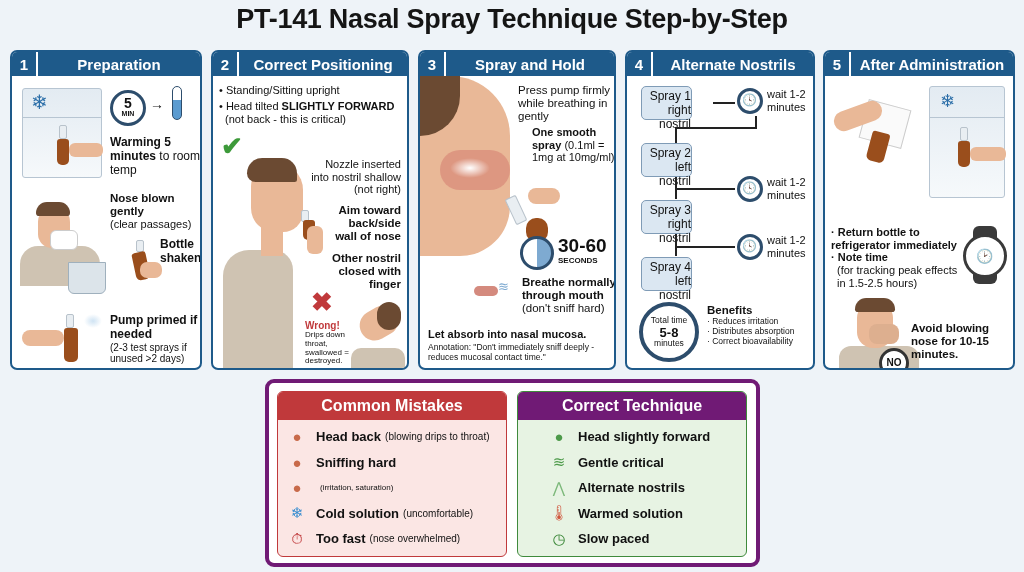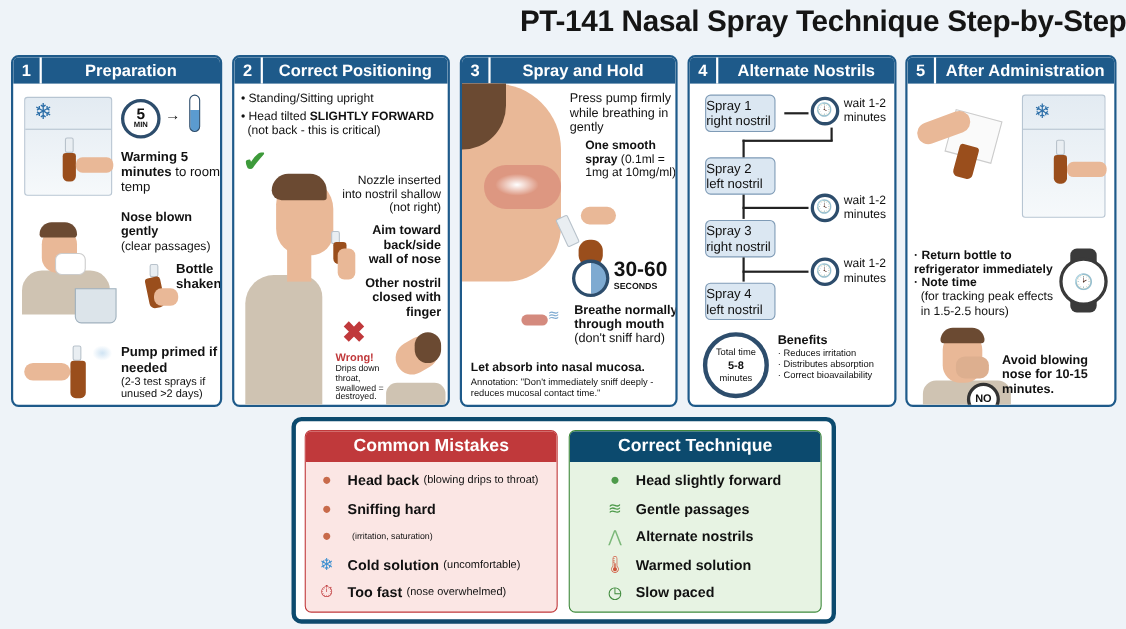--- a/index.html
+++ b/index.html
@@ -1,37 +1,37 @@
 <!DOCTYPE html>
 <html><head>
 <meta charset="utf-8">
 <style>
 *{box-sizing:border-box;margin:0;padding:0}
 html,body{width:1024px;height:572px;overflow:hidden}
 body{background:#eef3f8;font-family:"Liberation Sans",sans-serif;color:#111;position:relative}
-.title{position:absolute;left:0;top:4px;width:1024px;text-align:right;font-size:27px;font-weight:bold;letter-spacing:-0.3px;color:#151515}
+.title{position:absolute;left:0;top:4px;width:1024px;text-align:center;font-size:27px;font-weight:bold;letter-spacing:-0.3px;color:#151515}
 .panel{position:absolute;top:50px;height:320px;background:#fff;border:2px solid #1e5a8a;border-radius:7px;overflow:hidden}
 .phead{height:24px;background:#1e5a8a;color:#fff;display:flex;align-items:center;font-weight:bold;font-size:15px}
 .pnum{width:26px;height:100%;display:flex;align-items:center;justify-content:center;border-right:2px solid #fff}
 .ptitle{flex:1;text-align:center}
 .pbody{position:relative;height:292px;font-size:11.5px;line-height:1.15}
 .abs{position:absolute}
 .b{font-weight:bold}
 .xs{font-size:8.5px}
 
 .fridge{background:linear-gradient(#e3ebf2,#f6f9fb);border:1.5px solid #b7c5d2;border-radius:3px}
 .bottle{background:#9a4e1c;border-radius:3px 3px 5px 5px}
 .cap{background:#e9eef2;border:1px solid #b8c2cb;border-radius:2px}
 .skin{background:#e9b897}
 .shirt{background:#cfc3b2}
 .hair{background:#6b4a32}
 .clockc{border:3px solid #2d4d6c;border-radius:50%;background:#fff;display:flex;align-items:center;justify-content:center;flex-direction:column}
-.fbox{position:absolute;left:14px;width:64px;height:34px;background:#dbe7f2;border:1.5px solid #7f9bb6;border-radius:5px;text-align:left;font-size:12px;line-height:14px;padding-top:2px}
+.fbox{position:absolute;left:14px;width:51px;height:34px;background:#dbe7f2;border:1.5px solid #7f9bb6;border-radius:5px;text-align:right;font-size:12px;line-height:14px;padding-top:2px}
 .arrowline{position:absolute;background:#222}
-.bottom{position:absolute;left:265px;top:379px;width:495px;height:188px;border:4px solid #0c4a6e;border-radius:9px;background:#fff}
+.bottom{position:absolute;left:265px;top:379px;width:495px;height:188px;border:4px solid #701a75;border-radius:9px;background:#fff}
 .box{position:absolute;top:8px;width:230px;height:166px;border-radius:6px;overflow:hidden}
 .box .bh{height:28px;color:#fff;font-weight:bold;font-size:16px;display:flex;align-items:center;justify-content:center}
 .row{display:flex;align-items:center;height:25.5px;padding-left:8px;font-size:13px}
 .row .ic{width:22px;height:20px;margin-right:8px;display:flex;align-items:center;justify-content:center;font-size:15px}
 .row .note{font-weight:normal;font-size:10px;margin-left:4px}
 </style>
 </head>
 <body>
 
 <div class="title">PT-141 Nasal Spray Technique Step-by-Step</div>
@@ -196,21 +196,21 @@
     <div class="arrowline" style="left:48px;top:158px;width:2px;height:22px"></div>
     <div class="arrowline" style="left:48px;top:170px;width:60px;height:2px"></div>
     <div class="abs clockc" style="left:110px;top:12px;width:26px;height:26px;font-size:12px">🕓</div>
     <div class="abs clockc" style="left:110px;top:100px;width:26px;height:26px;font-size:12px">🕓</div>
     <div class="abs clockc" style="left:110px;top:158px;width:26px;height:26px;font-size:12px">🕓</div>
     <div class="abs" style="left:140px;top:12px;width:46px;font-size:11px">wait 1-2 minutes</div>
     <div class="abs" style="left:140px;top:100px;width:46px;font-size:11px">wait 1-2 minutes</div>
     <div class="abs" style="left:140px;top:158px;width:46px;font-size:11px">wait 1-2 minutes</div>
     <div class="abs clockc" style="left:12px;top:226px;width:60px;height:60px;border-width:4px">
       <span style="font-size:8.5px">Total time</span>
-      <span class="b" style="font-size:10px;line-height:13px">5-8</span>
+      <span class="b" style="font-size:13px;line-height:13px">5-8</span>
       <span style="font-size:8.5px">minutes</span>
     </div>
     <div class="abs" style="left:80px;top:228px;width:108px">
       <div class="b" style="font-size:11.5px">Benefits</div>
       <div class="xs">· <span>Reduces irritation</span></div>
       <div class="xs">· <span>Distributes absorption</span></div>
       <div class="xs">· <span>Correct bioavailability</span></div>
     </div>
   </div>
 </div>
@@ -278,29 +278,29 @@
           <span class="note">(uncomfortable)</span>
         </div>
       <div class="row">
           <span class="ic" style="color:#c0393b">⏱</span>
           <span class="b">Too fast</span>
           <span class="note">(nose overwhelmed)</span>
         </div>
     </div>
   </div>
   <div class="box" style="left:248px;background:#e7f3e3;border:1.5px solid #3f8a3c">
-    <div class="bh" style="background:#0c4a6e">Correct Technique</div>
+    <div class="bh" style="background:#701a75">Correct Technique</div>
     <div style="padding-top:4px;padding-left:22px">
       <div class="row">
           <span class="ic" style="color:#4d9a4a">●</span>
           <span class="b">Head slightly forward</span>
         </div>
       <div class="row">
           <span class="ic" style="color:#4d9a4a">≋</span>
-          <span class="b">Gentle passages</span>
+          <span class="b">Gentle critical</span>
         </div>
       <div class="row">
           <span class="ic" style="color:#7cb87a">⋀</span>
           <span class="b">Alternate nostrils</span>
         </div>
       <div class="row">
           <span class="ic" style="color:#d0553c">🌡</span>
           <span class="b">Warmed solution</span>
         </div>
       <div class="row">

